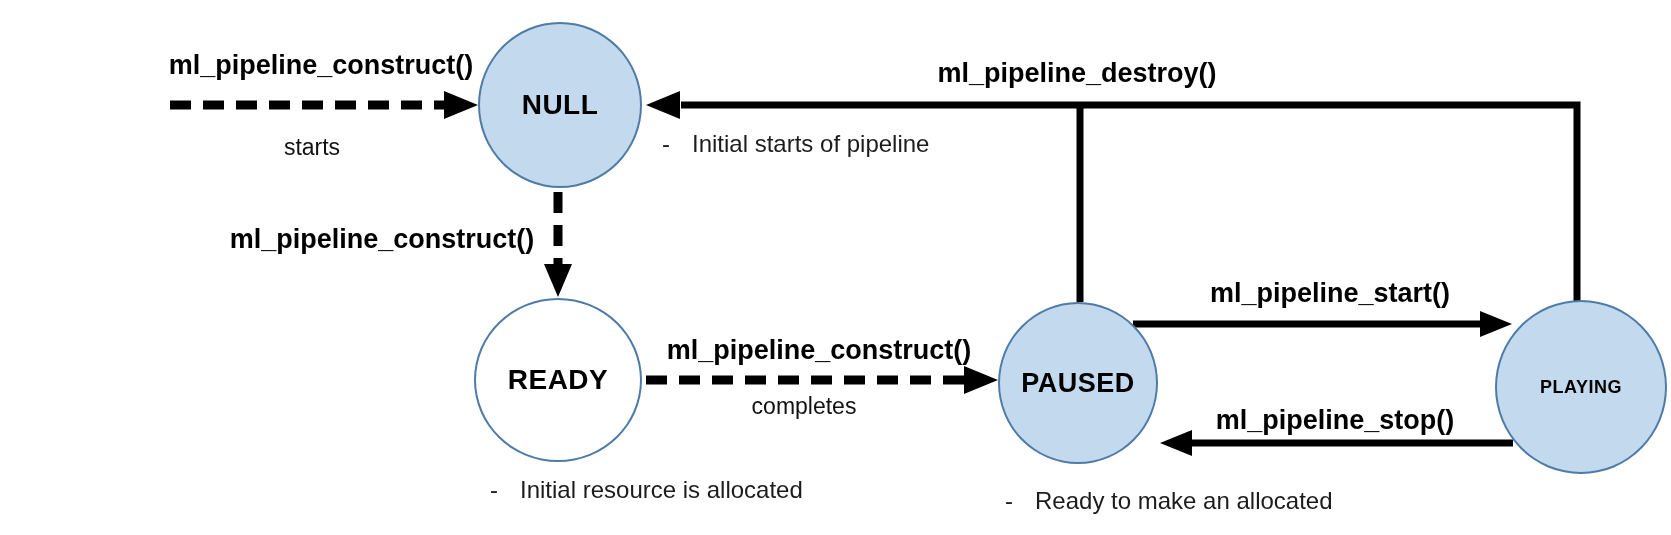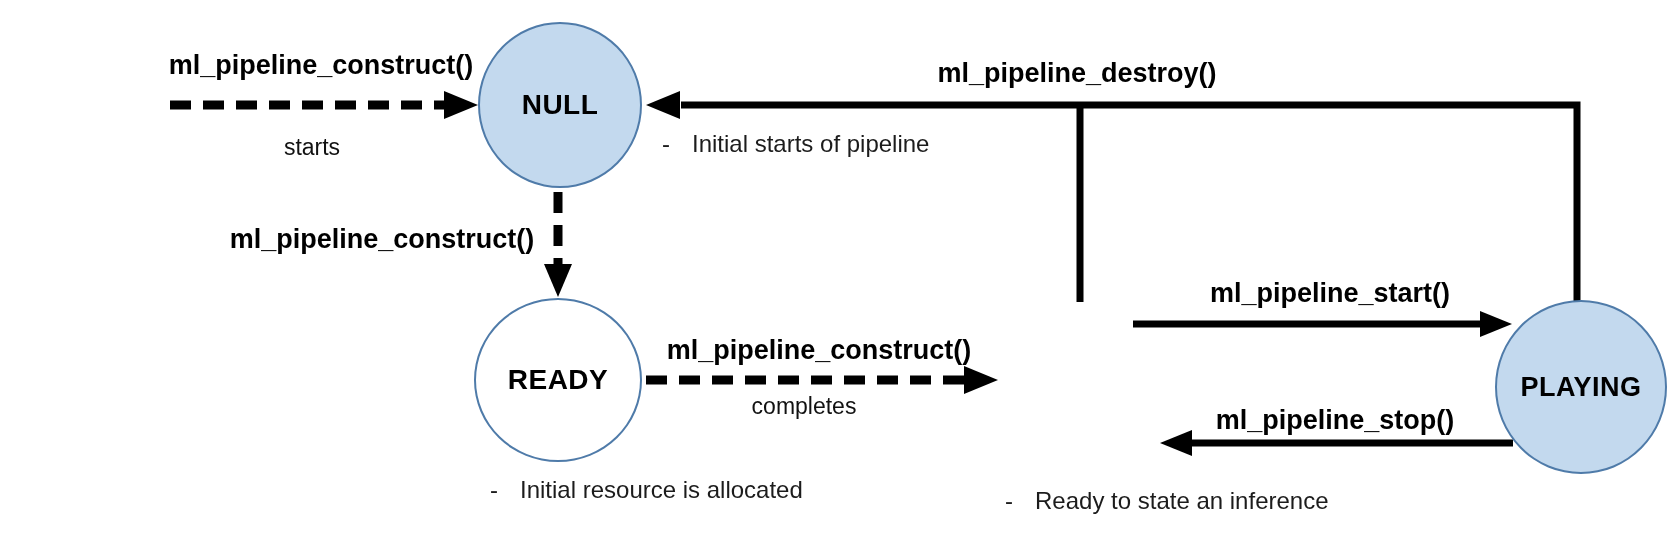--- a/index.html
+++ b/index.html
@@ -65,22 +65,25 @@
 
 
   <div class="state filled" style="left:478px;top:22px;width:164px;height:166px;font-size:28px;">
     <span>NULL</span>
   </div>
 
   <div class="state open" style="left:474px;top:298px;width:168px;height:164px;font-size:28px;">
     <span>READY</span>
   </div>
 
+  <div class="state filled" style="left:998px;top:302px;width:160px;height:162px;font-size:27px;">
+    <span>PAUSED</span>
+  </div>
 
-  <div class="state filled" style="left:1495px;top:300px;width:172px;height:174px;font-size:27px;">
+  <div class="state filled" style="left:1495px;top:300px;width:172px;height:174px;font-size:18px;">
     <span>PLAYING</span>
   </div>
 
   <div class="fn" style="left:321px;top:50px;">ml_pipeline_construct()</div>
   <div class="sub" style="left:312px;top:121px;margin-top:13px;">starts</div>
 
   <div class="fn" style="left:382px;top:224px;">ml_pipeline_construct()</div>
 
   <div class="fn" style="left:819px;top:335px;">ml_pipeline_construct()</div>
   <div class="sub" style="left:804px;top:393px;">completes</div>
@@ -96,16 +99,16 @@
     <span>Initial starts of pipeline</span>
   </div>
 
   <div class="note" style="left:490px;top:476px;">
     <span class="dash">-</span>
     <span>Initial resource is allocated</span>
   </div>
 
   <div class="note" style="left:1005px;top:487px;">
     <span class="dash">-</span>
-    <span>Ready to state an inference</span>
+    <span>Ready to make an allocated</span>
   </div>
 
 </div>
 
 </body></html>

